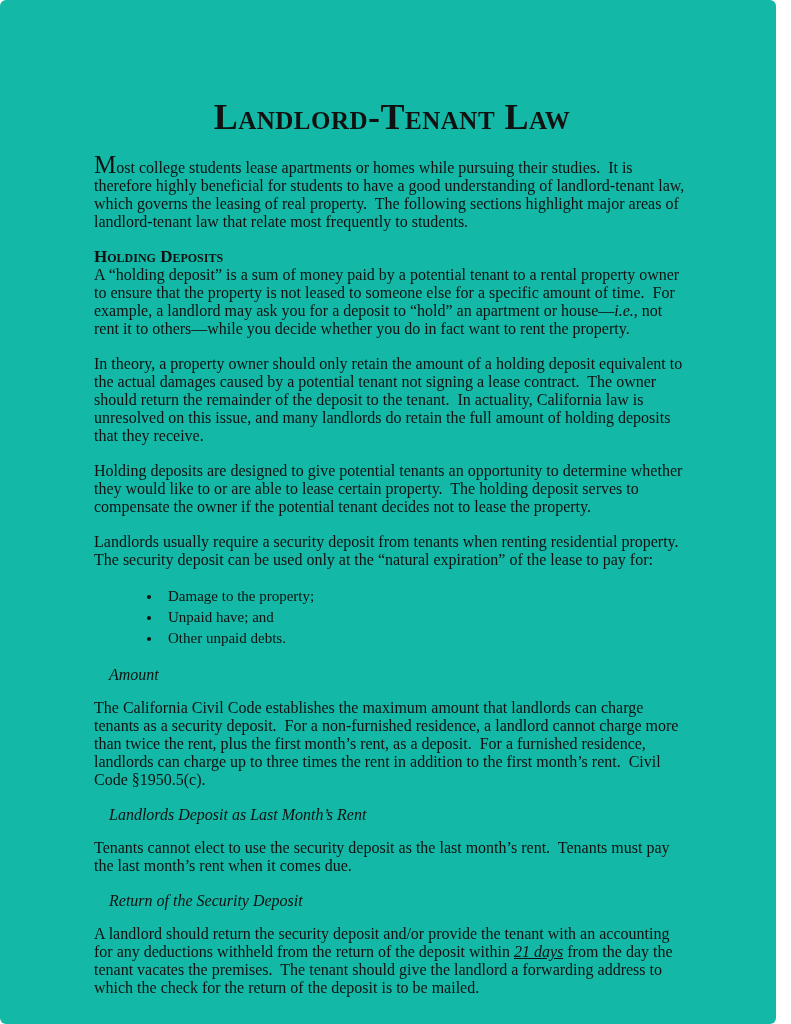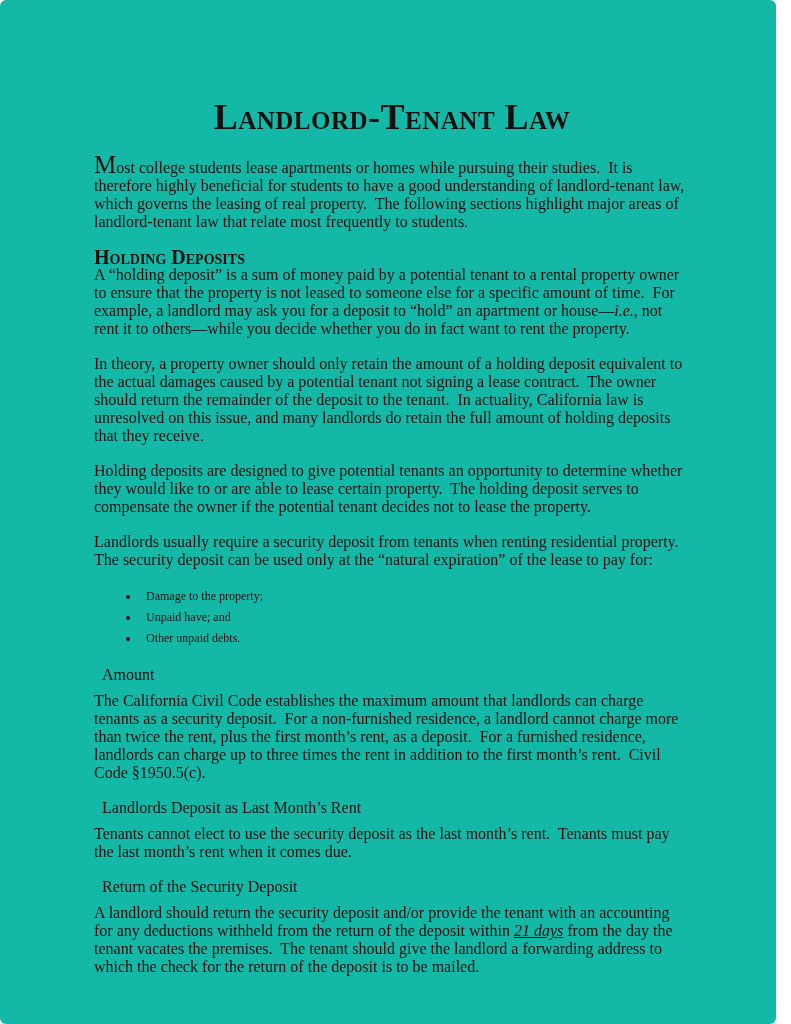--- a/index.html
+++ b/index.html
@@ -35,41 +35,43 @@
     font-size: 16px;
     line-height: 18px;
     margin: 0 0 17px 0;
     white-space: pre-wrap;
   }
   .lead-cap {
     font-size: 25px;
     line-height: 0;
   }
   .sec-head {
-    font-size: 20px;
+    font-size: 17px;
     line-height: 18px;
     font-weight: bold;
     font-variant: small-caps;
     margin: 0;
   }
   .sub-head {
     font-size: 16px;
     line-height: 18px;
     font-weight: normal;
-    margin: 8px;
+    font-style: italic;
+    margin: 15px;
   }
   ul.bullets {
     margin: 0 0 17px 0;
     padding-left: 46px;
     list-style-type: disc;
   }
   ul.bullets li {
-    font-size: 12px;
+    font-size: 15px;
     line-height: 21px;
     padding-left: 6px;
+    margin-left: 22px;
   }
   .it { font-style: italic; }
   .u-it { font-style: italic; text-decoration: underline; }
 </style>
 </head>
 <body>
 
 <div class="page">
 
   <h1 class="doc-title">Landlord-Tenant Law</h1>

